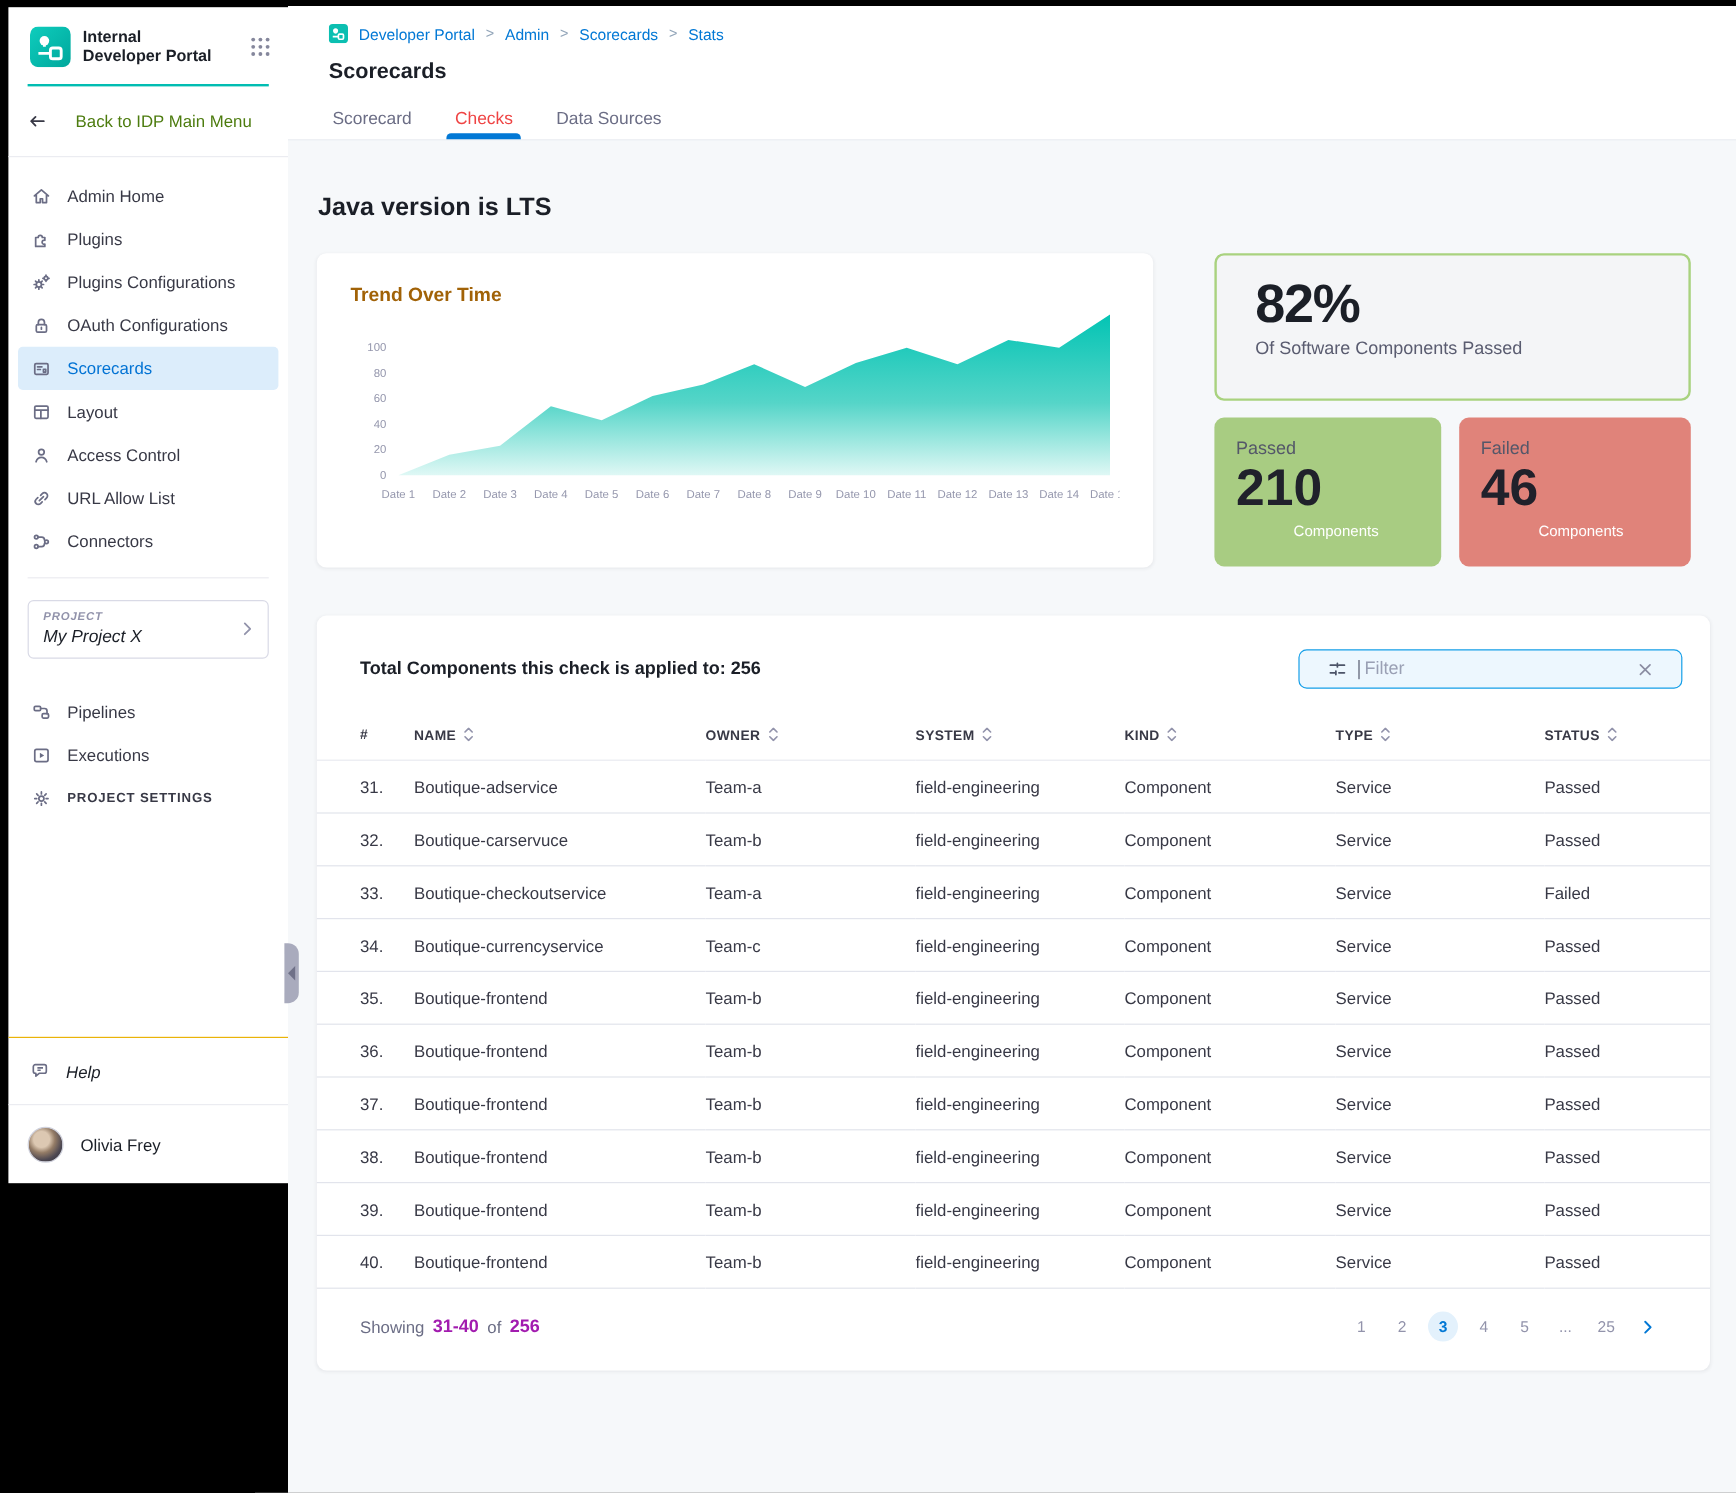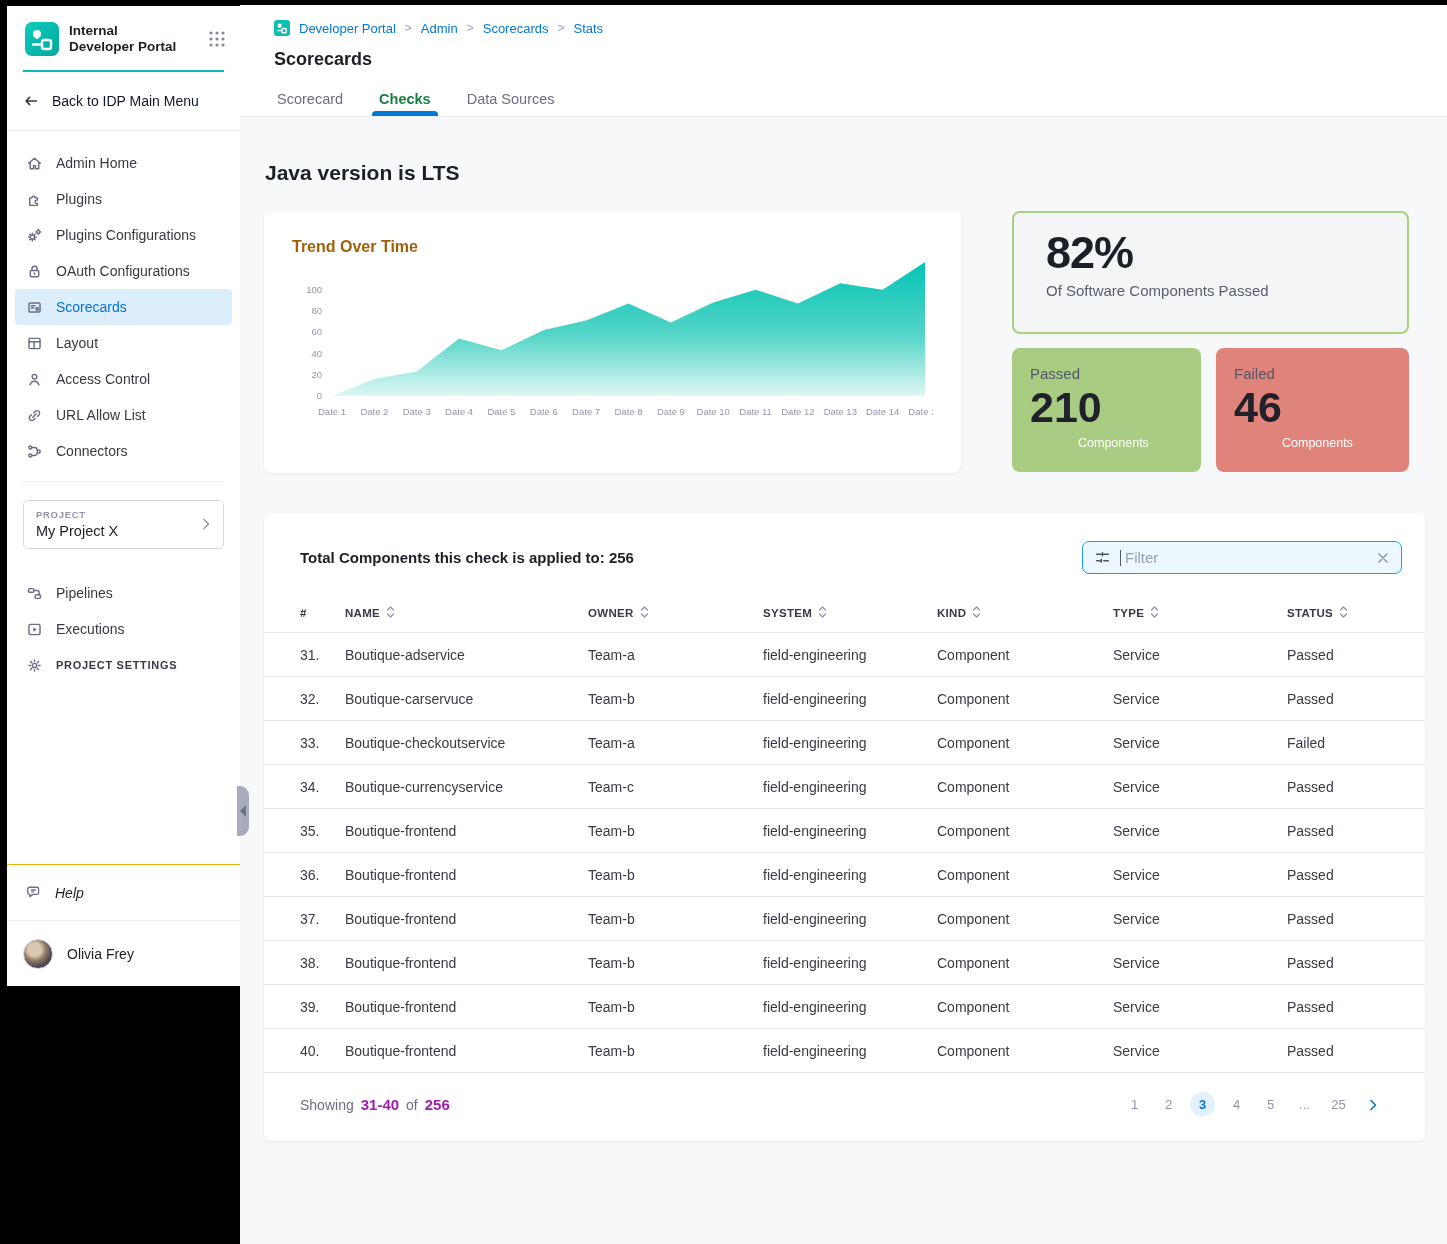--- a/index.html
+++ b/index.html
@@ -14,30 +14,30 @@
   .ic { display:inline-flex; align-items:center; justify-content:center; color:#6b6d85; flex:0 0 auto; }
 
   
   .sidebar{ position:absolute; left:7px; top:6px; width:233px; height:980px; background:#fff;
             box-shadow:0 8px 18px rgba(0,0,0,.55), 3px 0 8px rgba(0,0,0,.35);
             display:flex; flex-direction:column; }
   .side-header{ display:flex; align-items:center; gap:10px; padding:16px 14px 0 18px; }
   .logo-text{ font-size:13.5px; font-weight:700; color:#1b1f27; line-height:1.18; }
   .grid-dots{ margin-left:auto; color:#85879c; }
   .teal-line{ height:2px; background:#01bdb2; margin:14px 16px 0; }
-  .back-row{ display:flex; align-items:center; gap:13px; padding:0 16px; height:59px;
-             font-size:14px; color:#0f172a; border-bottom:1px solid #ebecf1; cursor:pointer; }
+  .back-row{ display:flex; align-items:center; gap:24px; padding:0 16px; height:59px;
+             font-size:14px; color:#4d7c0f; border-bottom:1px solid #ebecf1; cursor:pointer; }
   .side-nav{ padding:14px 8px 2px; }
   .side-item{ display:flex; align-items:center; gap:13px; height:36px; padding:0 11px;
               border-radius:4px; font-size:14px; color:#383946; cursor:pointer; }
   .side-item.selected{ background:#dcedfb; color:#0273d4; }
   .side-item.selected .lbl{ font-weight:500; }
   .side-div{ border-top:1px solid #ebecf1; margin:10px 16px; }
   .project-card{ margin:8px 16px 0; border:1px solid #d9dae6; border-radius:5px;
-                 padding:8px 12px 9px; position:relative; cursor:pointer; background:#fff; }
+                 padding:8px 12px 9px; position:relative; cursor:pointer; background:#fff;font-style:italic; }
   .project-label{ font-size:9.5px; font-weight:700; letter-spacing:.7px; color:#9293ab; }
   .project-name{ font-size:14.5px; color:#1b1f27; margin-top:3px; }
   .project-chevron{ position:absolute; right:9px; top:15px; color:#9293ab; }
   .project-nav{ padding:26px 8px 0; }
   .caps .lbl{ font-size:11px; font-weight:700; letter-spacing:.7px; }
   .side-bottom{ margin-top:auto; }
   .help-row{ display:flex; align-items:center; gap:13px; height:56px; padding:0 18px;
              border-top:1px solid #eab308; font-size:14px; color:#1b1f27; cursor:pointer;font-style:italic; }
   .user-row{ display:flex; align-items:center; gap:14px; height:66px; padding:0 16px;
              border-top:1px solid #ebecf1; font-size:14px; color:#1b1f27; cursor:pointer; }
@@ -53,21 +53,21 @@
   
   .main{ position:absolute; left:240px; top:5px; right:0; bottom:0; background:#fff;
          display:flex; flex-direction:column; overflow:hidden; }
   .top{ padding:15px 0 0 34px; background:#fff; }
   .breadcrumb{ display:flex; align-items:center; gap:9px; font-size:13px; color:#0278d5; }
   .bc-link{ cursor:pointer; }
   .bc-sep{ color:#92a5b9; font-size:12px; }
   .page-title{ margin-top:13px; font-size:18px; font-weight:700; color:#1b1f27; }
   .tabs{ display:flex; gap:36px; margin-top:21px; padding-left:3px; }
   .tab{ padding-bottom:9px; font-size:14.5px; color:#6b6d85; position:relative; cursor:pointer; }
-  .tab.active{ color:#15803d; font-weight:700; }
+  .tab.active{ color:#ef4444; font-weight:400; }
   .tab.active::after{ content:""; position:absolute; left:-7px; right:-7px; bottom:0; height:5px;
                       background:#0278d5; border-radius:4px 4px 0 0; }
   .content{ flex:1; background:#f6f8fa; border-top:1px solid #eceef2; padding:0 22px 0 24px; }
   .check-title{ margin:44px 0 0 1px; font-size:21px; font-weight:700; color:#1b1f27; }
 
   .cards-row{ display:flex; align-items:flex-start; margin-top:26px; }
   .card{ background:#fff; border-radius:8px; box-shadow:0 1px 3px rgba(40,41,61,.07); }
   .chart-card{ width:697px; height:262px; padding:27px 28px; }
   .chart-title{ font-size:16px; font-weight:600; color:#a16207; }
   .right-col{ margin-left:51px; width:397px; }
@@ -81,21 +81,21 @@
   .stat-card.failed{ background:#e0837a; width:193px; }
   .stat-label{ font-size:15px; color:#545769; }
   .stat-value{ font-size:43px; font-weight:800; color:#20212b; line-height:1; margin-top:4px; }
   .stat-unit{ font-size:12.5px; color:#fff; margin-top:7px;margin-left:48px; }
 
   .table-card{ margin-top:40px; width:1161px; padding:28px 0 24px; }
   .table-top{ display:flex; align-items:center; padding:0 23px 0 36px; }
   .table-caption{ font-size:15px; font-weight:700; color:#1b1f27; }
   .filter-box{ margin-left:auto; width:320px; height:33px; border:1.5px solid #169fe8;
                background:#edf7fe; border-radius:7px; display:flex; align-items:center;
-               padding:0 11px; gap:9px; }
+               padding:0 23px; gap:9px; }
   .caret{ width:1px; height:16px; background:#555a6e; margin-right:-5px; }
   .filter-input{ border:none; background:transparent; outline:none; flex:1; font-size:15px;
                  color:#383946; font-family:inherit; min-width:0; }
   .filter-input::placeholder{ color:#9aa0b4; }
   .close-x{ color:#8b8da2; cursor:pointer; }
 
   table{ width:100%; border-collapse:collapse; table-layout:fixed; margin-top:24px; }
   th{ text-align:left; font-size:11.5px; font-weight:700; color:#383946; letter-spacing:.3px;
       padding:8px 0 13px; border-bottom:1px solid #e9eaf1; cursor:pointer; white-space:nowrap; }
   th .sort{ margin-left:6px; color:#9293ab; display:inline-block; vertical-align:-1px; }

